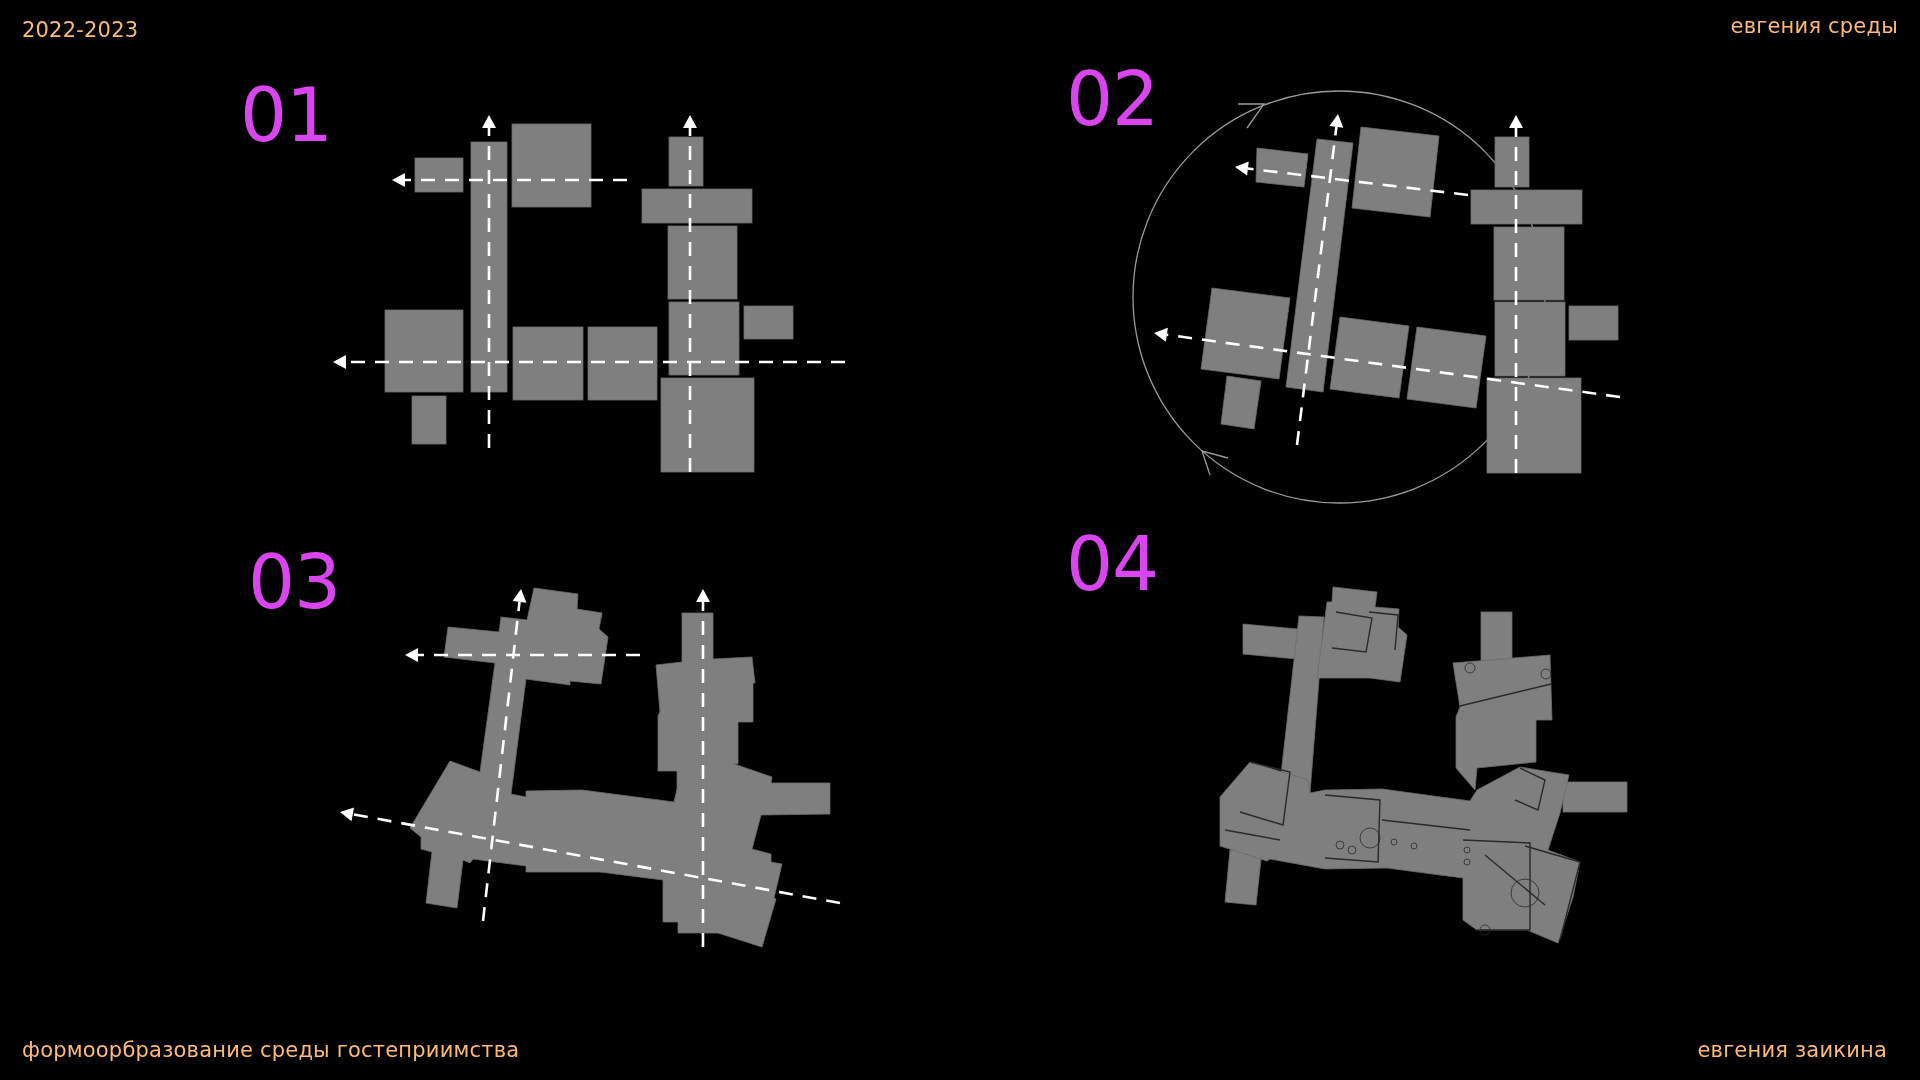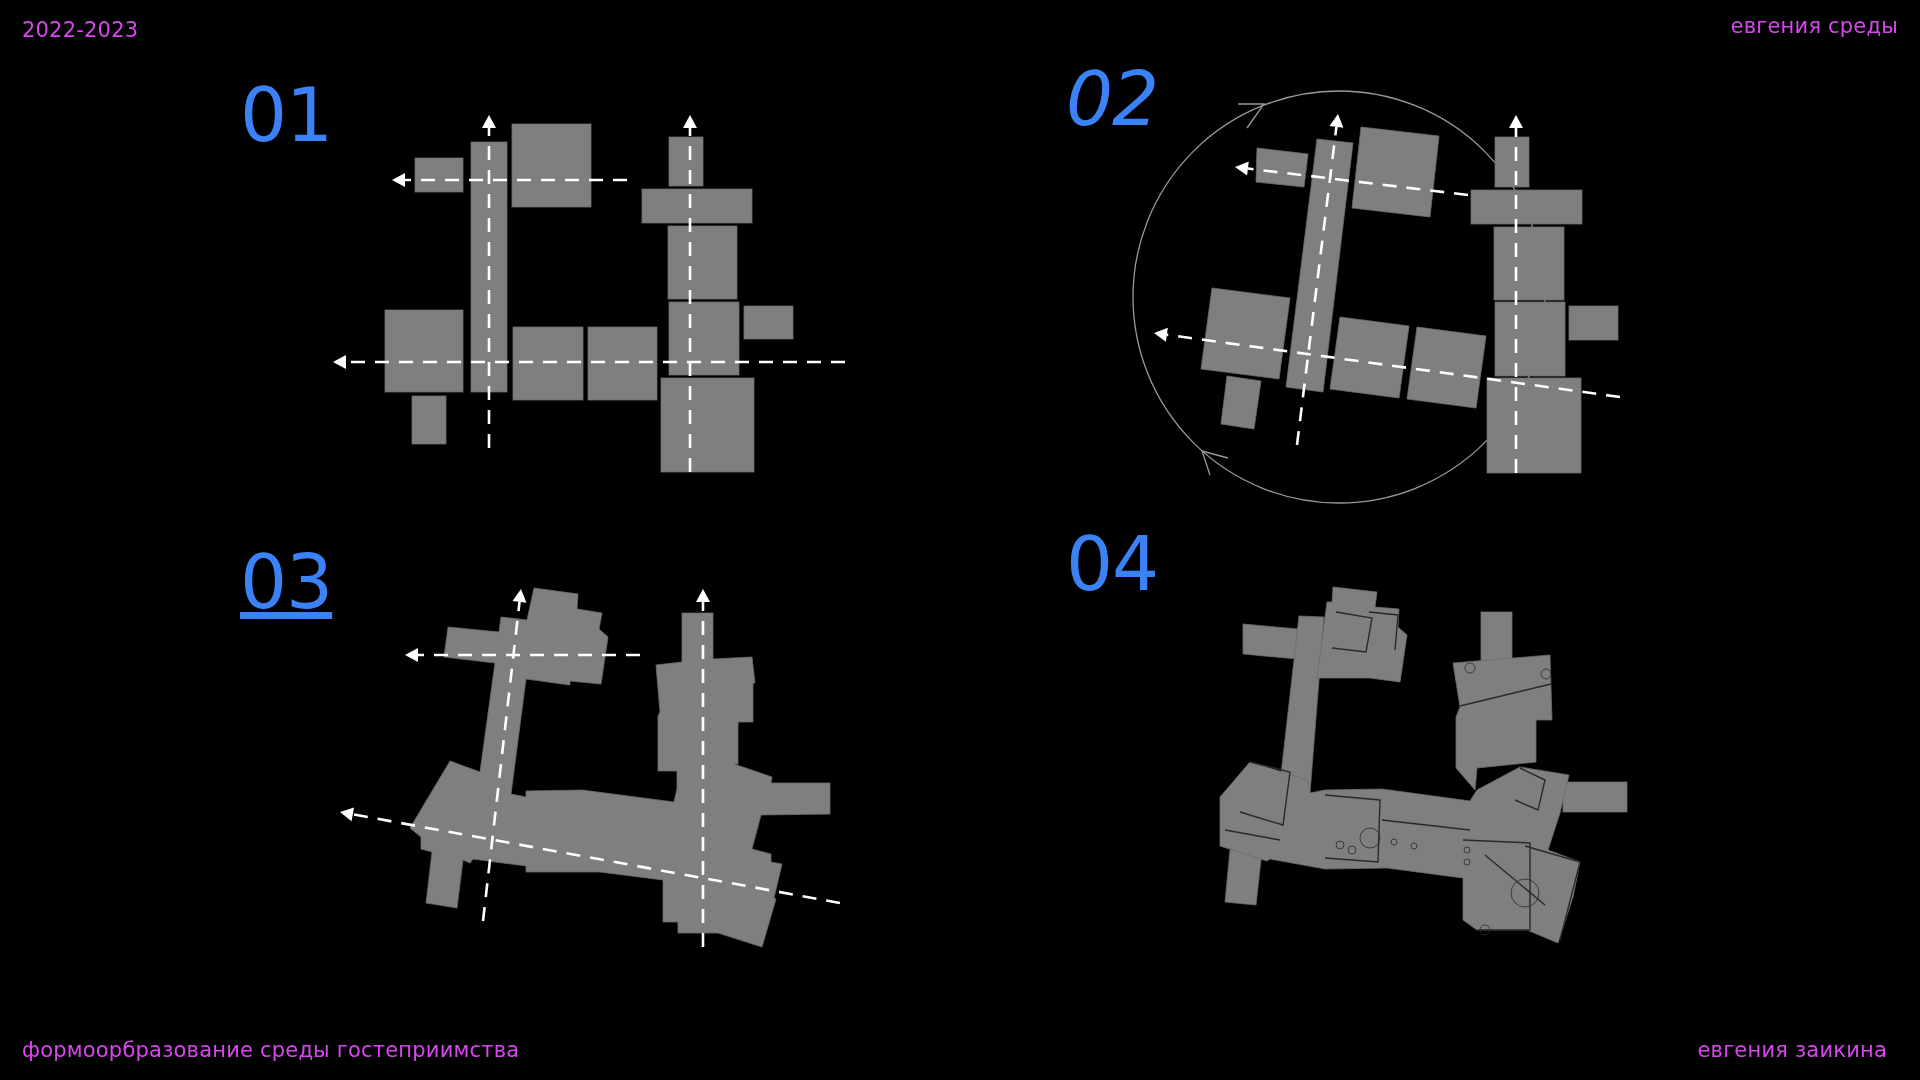--- a/index.html
+++ b/index.html
@@ -1,36 +1,36 @@
 <!DOCTYPE html>
 <html><head>
 <meta charset="utf-8">
 <style>
   html, body { margin: 0; padding: 0; background: #000; }
   body { width: 1920px; height: 1080px; position: relative; overflow: hidden;
          font-family: "DejaVu Sans", "Liberation Sans", sans-serif; color: #fff; }
-  .corner { position: absolute; font-size: 21px; letter-spacing: 0.2px; line-height: 1; color: #d946ef; }
+  .corner { position: absolute; font-size: 21px; letter-spacing: 0.2px; line-height: 1; color: #fdba74; }
   .tl { left: 22px; top: 20px; }
   .tr { right: 22px; top: 16px; }
   .bl { left: 22px; top: 1040px; }
   .br { right: 33px; top: 1040px; }
-  .num { position: absolute; font-size: 74px; line-height: 1; font-weight: 400; color: #3b82f6; letter-spacing: -1px; }
+  .num { position: absolute; font-size: 74px; line-height: 1; font-weight: 400; color: #d946ef; letter-spacing: -1px; }
   svg.canvas { position: absolute; left: 0; top: 0; }
 </style>
 </head>
 <body>
 
 <div class="corner tl">2022-2023</div>
 <div class="corner tr">евгения среды</div>
 <div class="corner bl">формоорбразование среды гостеприимства</div>
 <div class="corner br">евгения заикина</div>
 
 <div class="num" id="n0" style="left: 240px; top: 78px;">01</div>
-<div class="num" id="n1" style="left: 1066px; top: 62px; font-style: italic;">02</div>
-<div class="num" id="n2" style="left: 240px; top: 545px; text-decoration: underline;">03</div>
+<div class="num" id="n1" style="left: 1066px; top: 62px;">02</div>
+<div class="num" id="n2" style="left: 248px; top: 545px;">03</div>
 <div class="num" id="n3" style="left: 1066px; top: 527px;">04</div>
 
 <svg class="canvas" width="1920" height="1080" viewBox="0 0 1920 1080">
   <g id="panel-0">
       <rect x="415" y="158" width="48" height="34" fill="#7f7f7f" stroke="#6c6c6c" stroke-width="0.8"></rect>
       <rect x="471" y="142" width="36" height="250" fill="#7f7f7f" stroke="#6c6c6c" stroke-width="0.8"></rect>
       <rect x="512" y="124" width="79" height="83" fill="#7f7f7f" stroke="#6c6c6c" stroke-width="0.8"></rect>
       <rect x="669" y="137" width="34" height="49" fill="#7f7f7f" stroke="#6c6c6c" stroke-width="0.8"></rect>
       <rect x="642" y="189" width="110" height="34" fill="#7f7f7f" stroke="#6c6c6c" stroke-width="0.8"></rect>
       <rect x="668" y="226" width="69" height="73" fill="#7f7f7f" stroke="#6c6c6c" stroke-width="0.8"></rect>

